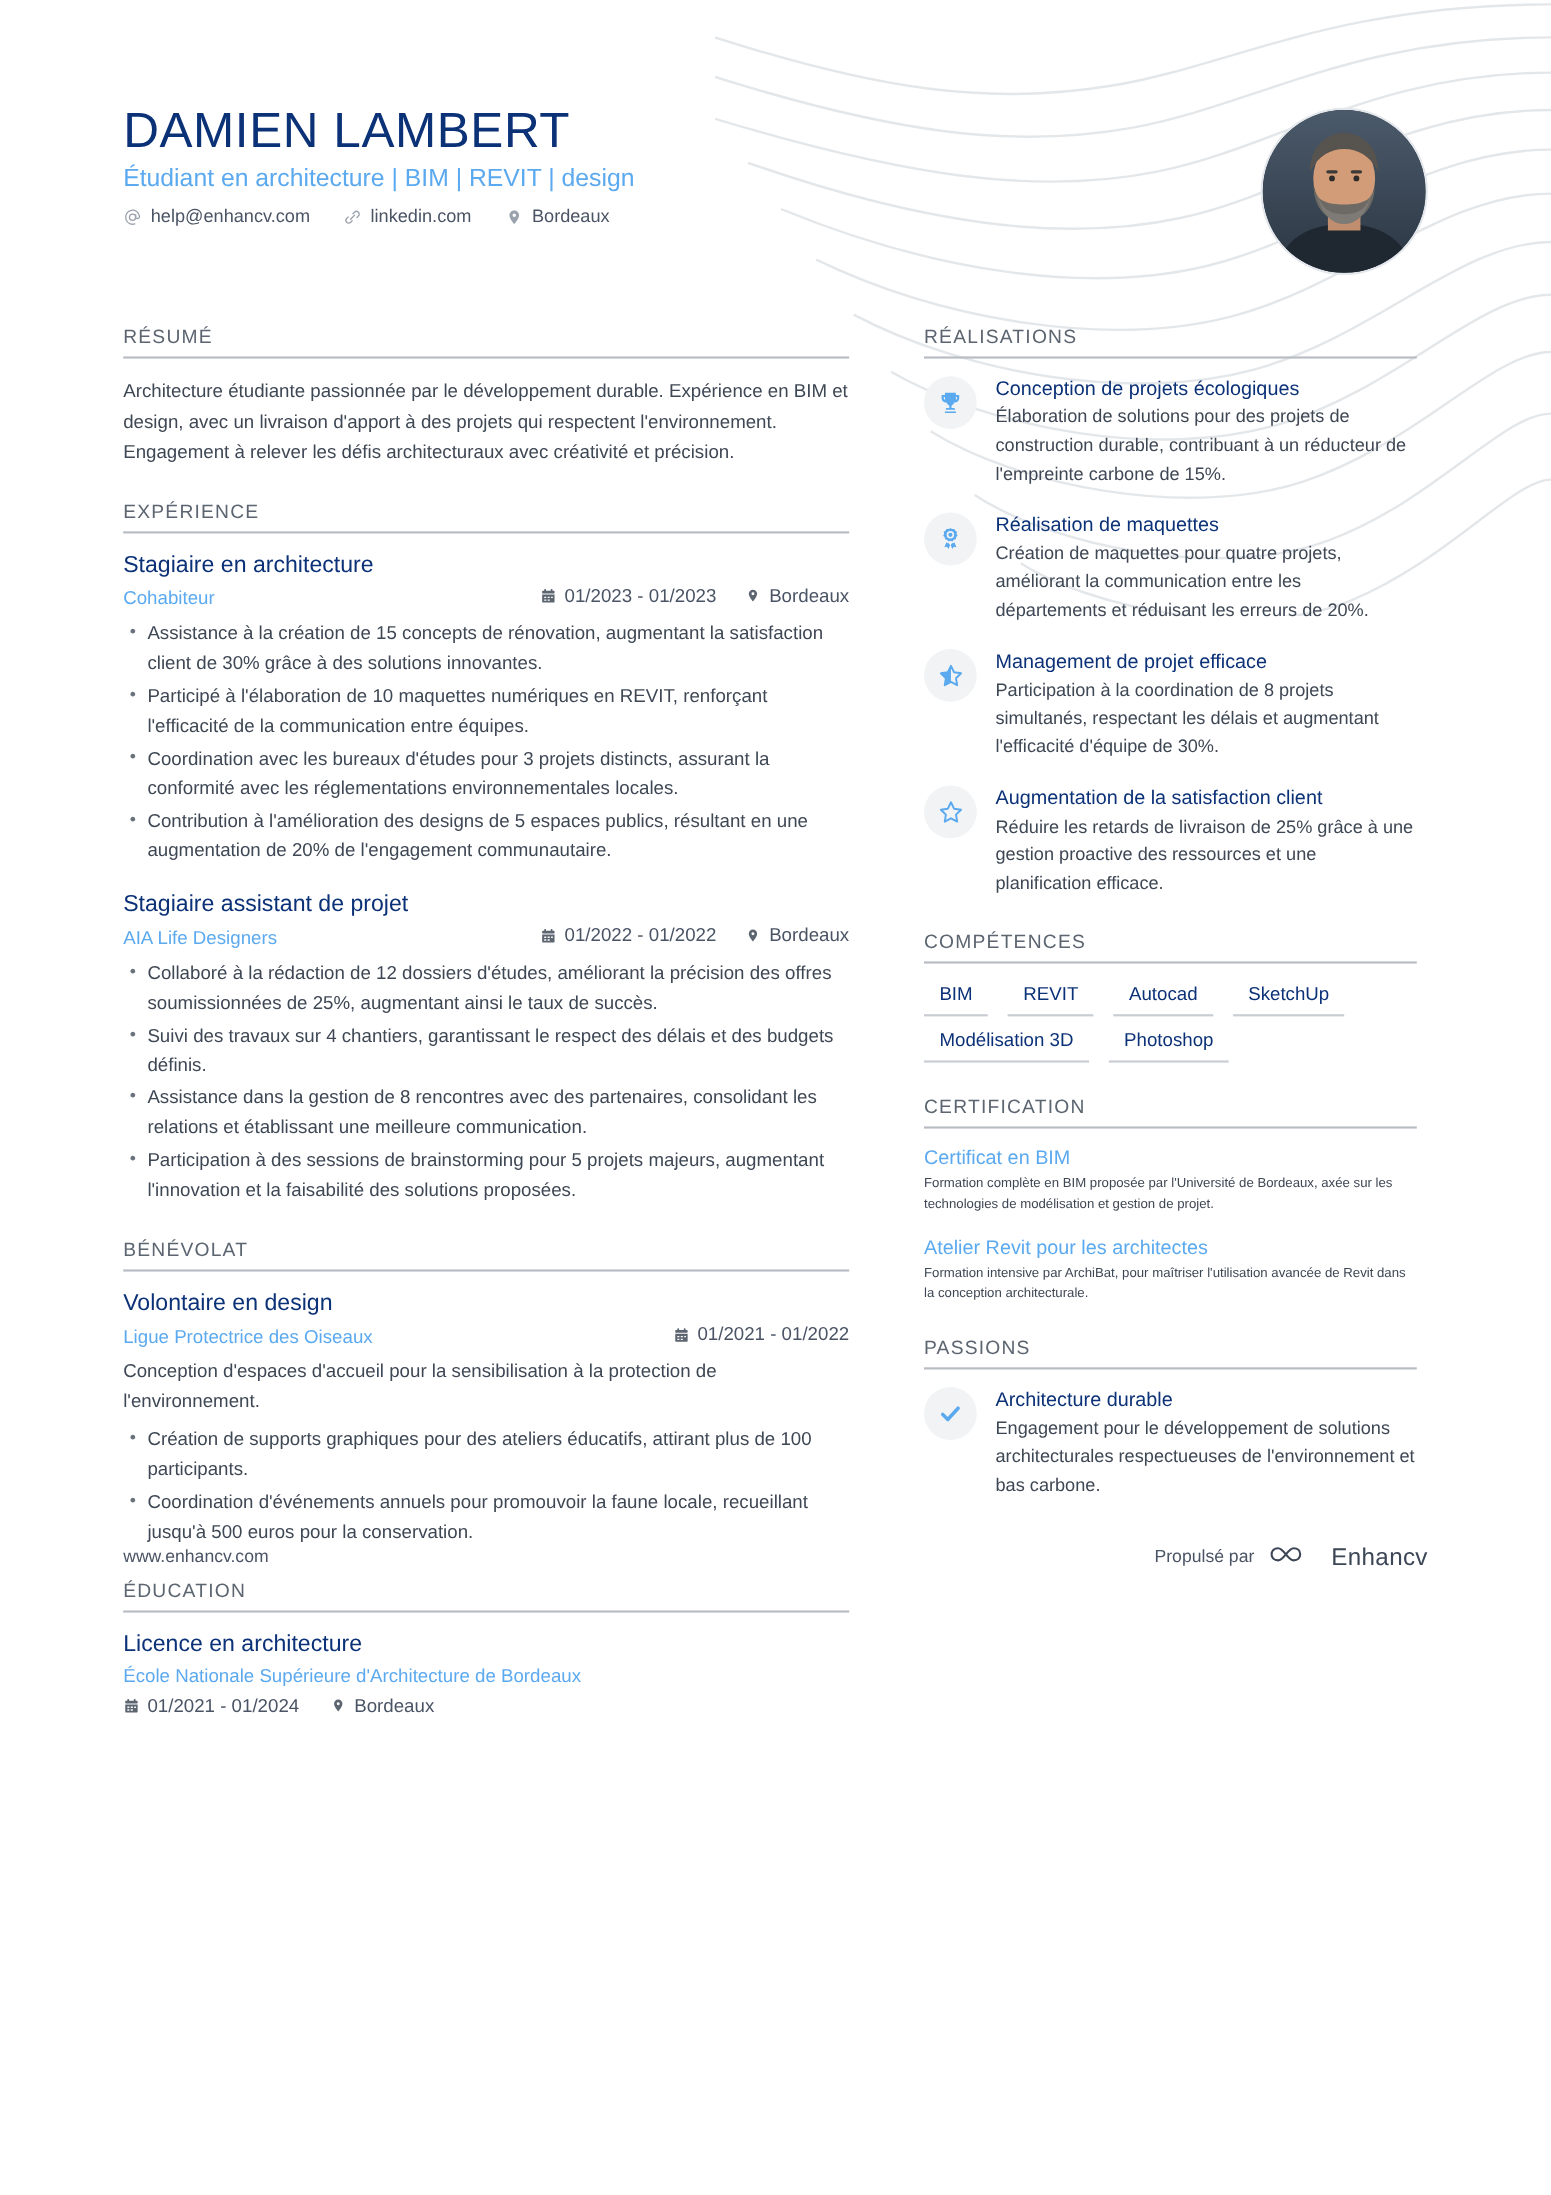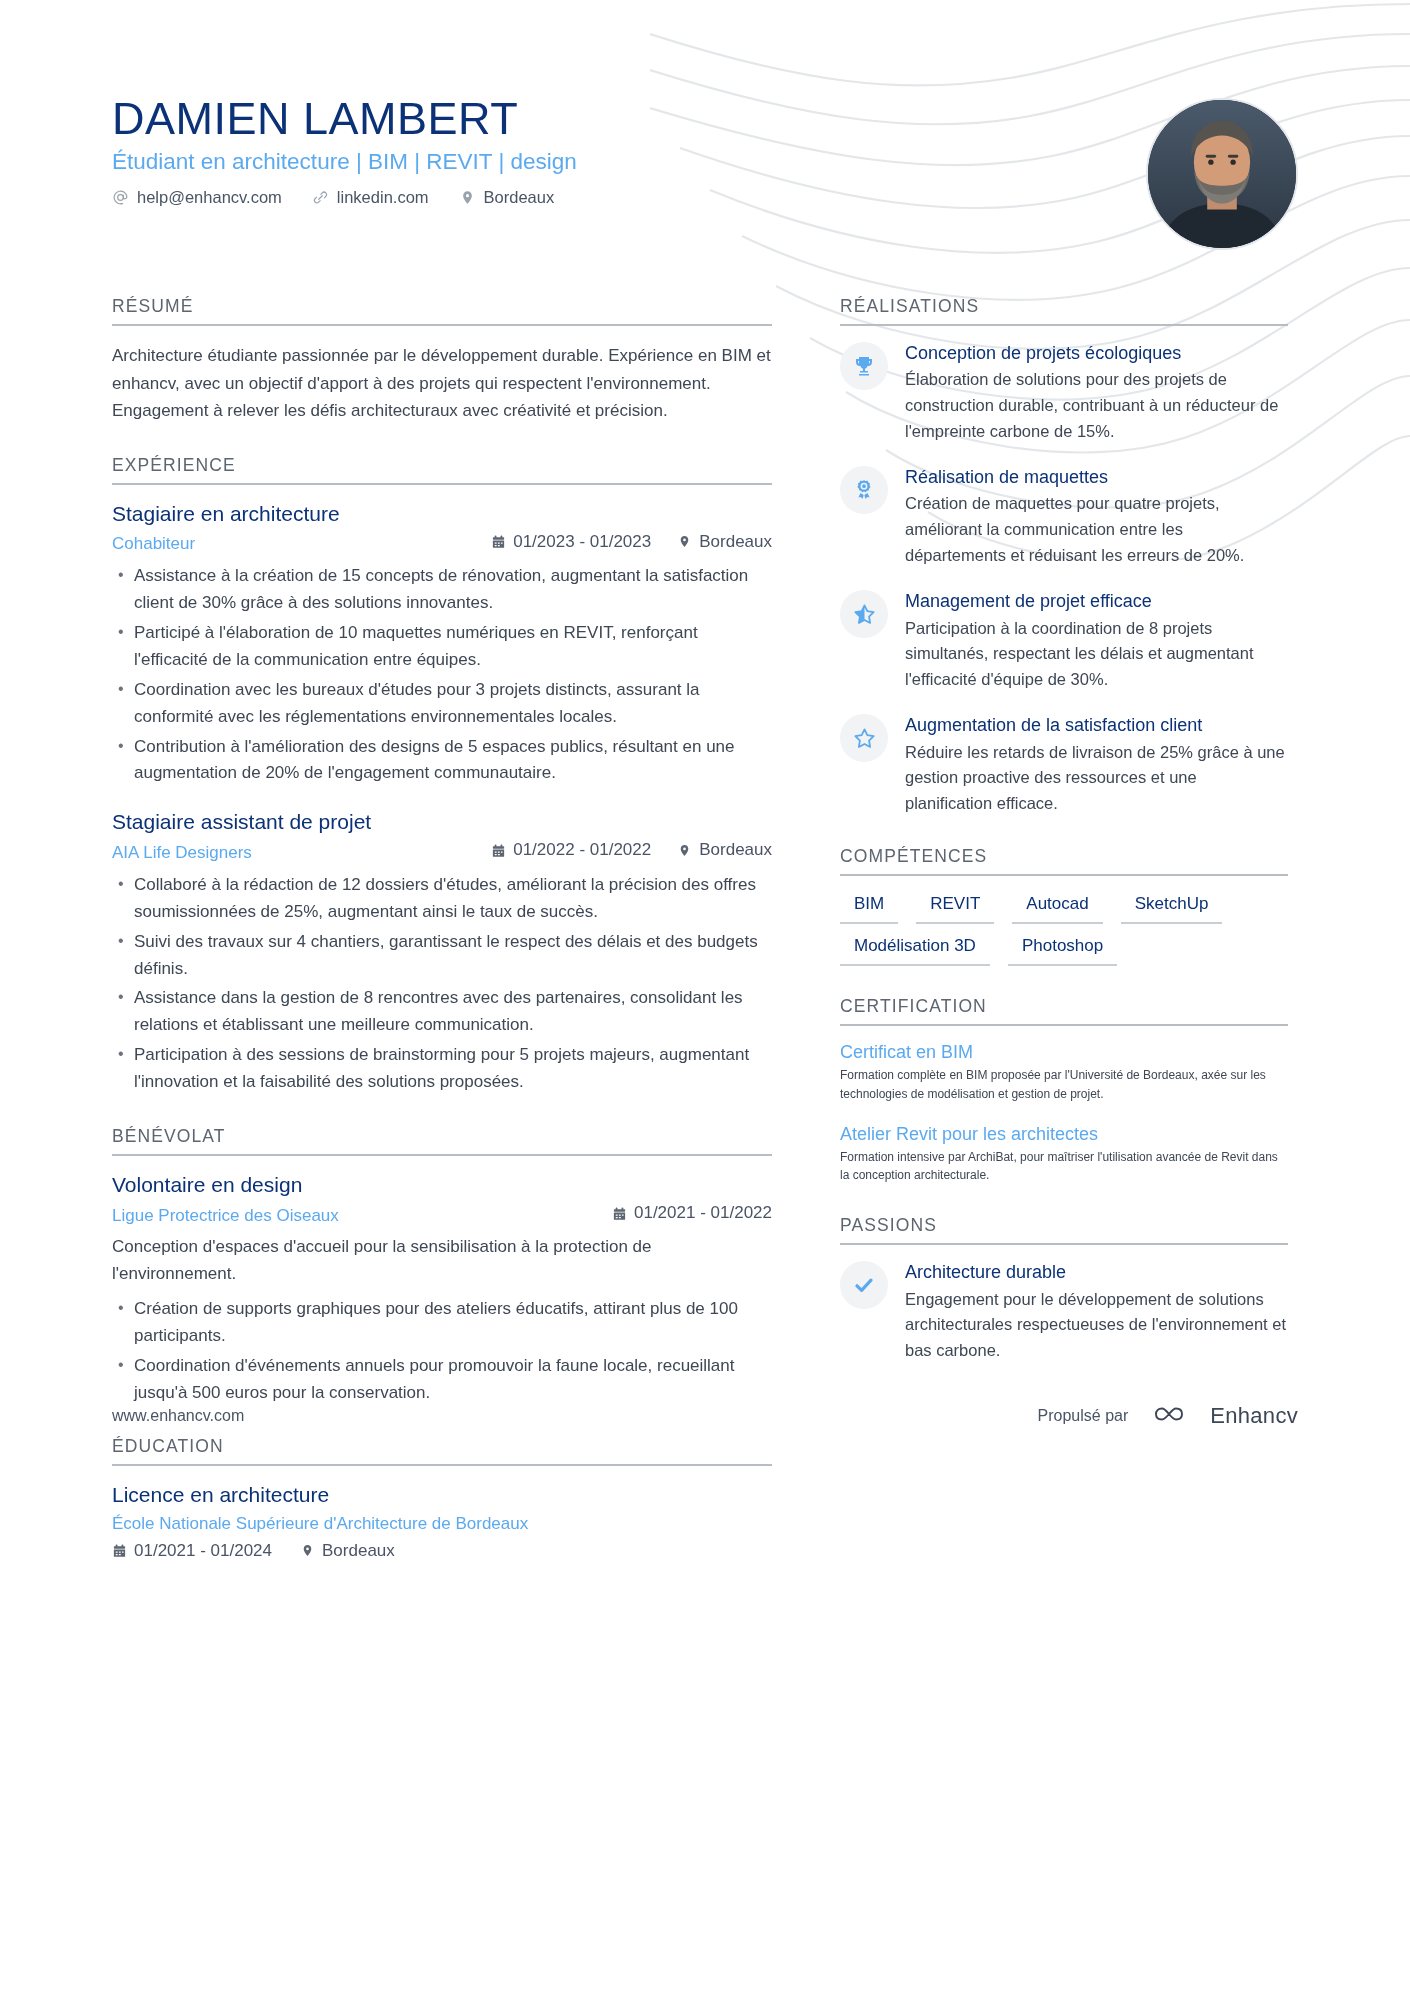--- a/index.html
+++ b/index.html
@@ -101,21 +101,21 @@
   .cert:last-child { margin-bottom: 0; }
   .cert-title { font-size: 18px; color: #5ba9ef; }
   .cert-desc { font-size: 12px; line-height: 1.56; color: #3e4754; margin-top: 3px; }
 
   
   .footer {
     position: absolute; left: 112px; right: 112px; bottom: 80px;
     display: flex; align-items: center; justify-content: space-between;
   }
   .footer-url { font-size: 16px; color: #4a5465; }
-  .footer-right { display: flex; align-items: center; gap: 26px; }
+  .footer-right { display: flex; align-items: center; gap: 14px; }
   .footer-by { font-size: 16px; color: #4a5465; }
   .brand { display: flex; align-items: center; gap: 10px; }
   .brand-name { font-size: 22px; color: #3c4656; letter-spacing: .3px; }
 </style>
 </head>
 <body>
 
 <div class="page">
 
   <svg class="swoosh" viewBox="0 0 760 560" fill="none">
@@ -198,21 +198,21 @@
       <circle cx="42.5" cy="42" r="1.8" fill="#2e2c2a"></circle>
       <circle cx="57.5" cy="42" r="1.8" fill="#2e2c2a"></circle>
     </svg>
   </div>
 
   <div class="col-left">
 
     <div class="section">
       <div class="sec-title">RÉSUMÉ</div>
       <div class="sec-body">
-        <div class="para">Architecture étudiante passionnée par le développement durable. Expérience en BIM et enhancv, avec un objectif d'apport à des projets qui respectent l'environnement. Engagement à relever les défis architecturaux avec créativité et précision.</div>
+        <div class="para">Architecture étudiante passionnée par le développement durable. Expérience en BIM et design, avec un livraison d'apport à des projets qui respectent l'environnement. Engagement à relever les défis architecturaux avec créativité et précision.</div>
       </div>
     </div>
 
     <div class="section">
       <div class="sec-title">EXPÉRIENCE</div>
       <div class="sec-body">
 
         <div class="entry">
           <div class="entry-title">Stagiaire en architecture</div>
           <div class="entry-row">

